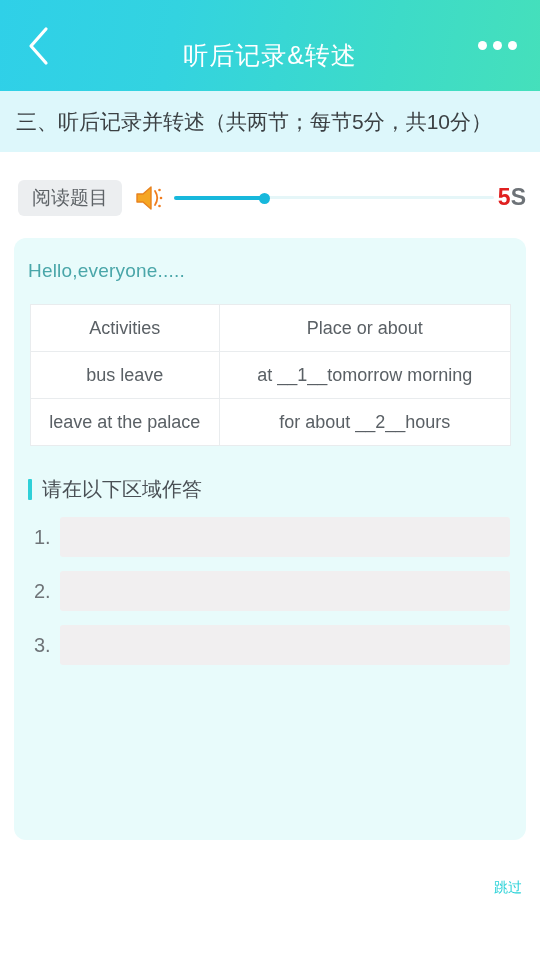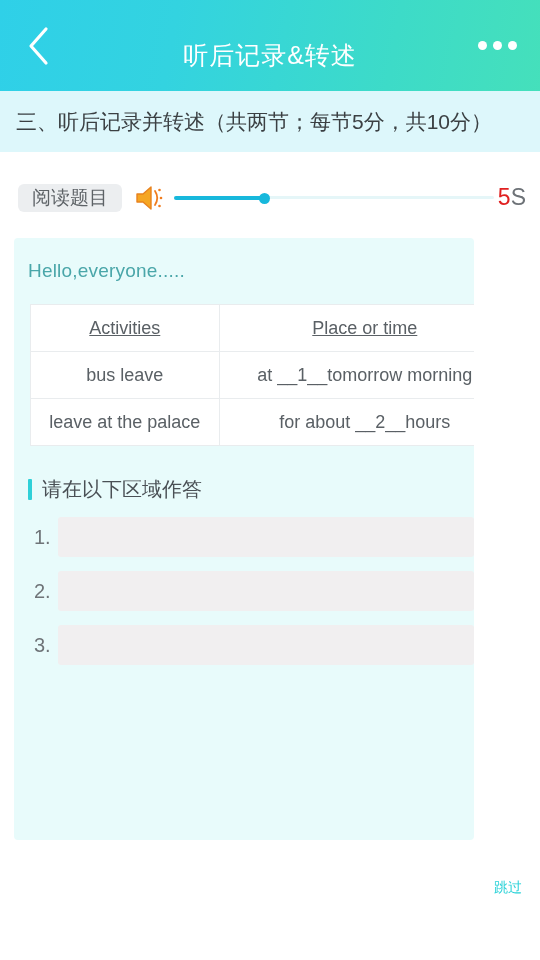--- a/index.html
+++ b/index.html
@@ -41,21 +41,21 @@
   .section-banner-text {
     color: #3b4043; font-size: 21px; letter-spacing: 0px; white-space: nowrap;
   }
 
   
   .audio-row {
     position: absolute; left: 0; top: 157px; width: 540px; height: 81px;
     background: #ffffff; display: flex; align-items: center;
   }
   .read-btn {
-    margin-left: 18px; height: 28px; padding: 0 14px; border-radius: 6px;
+    margin-left: 18px; height: 36px; padding: 0 14px; border-radius: 6px;
     background: #eceef0; color: #5d6266; font-size: 19px;
     display: flex; align-items: center; justify-content: center;
     border: none; font-family: inherit;
   }
   .speaker-wrap { margin-left: 10px; width: 36px; height: 36px;
     display: flex; align-items: center; justify-content: center; }
   .progress-wrap {
     position: relative; margin-left: 6px; width: 320px; height: 20px;
     display: flex; align-items: center;
   }
@@ -65,46 +65,46 @@
   }
   .progress-fill {
     position: absolute; left: 0; top: 8px; height: 4px;
     background: #17b8dc; border-radius: 2px;
   }
   .progress-knob {
     position: absolute; top: 5px; width: 11px; height: 11px; border-radius: 50%;
     background: #17b8dc;
   }
   .timer {
-    position: absolute; right: 14px; font-size: 23px; letter-spacing: 0px;
+    position: absolute; right: 14px; font-size: 23px; letter-spacing: 0px; font-weight: bold;
   }
   .timer .num { color: #e02020; }
   .timer .unit { color: #6d7277; }
 
   
   .content-card {
-    position: absolute; left: 14px; top: 238px; width: 460px; height: 602px;
-    background: #e8fbfb; border-radius: 4px; overflow: hidden;
+    position: absolute; left: 14px; top: 238px; width: 512px; height: 602px;
+    background: #e8fbfb; border-radius: 12px; overflow: hidden;
   }
   .intro-text {
     margin: 22px 0 0 14px; color: #4aa6a9; font-size: 19px; letter-spacing: 0.2px;
   }
 
   
   .qtable {
     margin: 22px 0 0 16px; width: 481px; border-collapse: collapse;
     background: #ffffff; border: 1px solid #e9ecee;
   }
   .qtable td {
     border: 1px solid #e9ecee; text-align: center;
     color: #5a6065; font-size: 18px; height: 47px; padding: 4px 6px;
   }
   .qtable td.col-a { width: 189px; }
   .qtable td.col-b { width: 292px; }
-  .qtable tr.head td { color: #5a6065; text-decoration: underline; }
+  .qtable tr.head td { color: #5a6065; }
 
   
   .answer-head {
     margin: 30px 0 0 14px; display: flex; align-items: center; gap: 10px;
   }
   .answer-bar { width: 4px; height: 21px; background: #2fd0d8; border-radius: 1px; }
   .answer-title { color: #4a5055; font-size: 20px; }
 
   .answer-list { margin: 14px 0 0 0; }
   .answer-row { display: flex; align-items: center; margin: 0 0 14px 0; padding-left: 20px; }
@@ -171,21 +171,21 @@
     </div>
   </div>
 
   <div class="content-card">
     <div class="intro-text">Hello,everyone.....</div>
 
     <table class="qtable">
       <tbody>
         <tr class="head">
           <td class="col-a">Activities</td>
-          <td class="col-b">Place or time</td>
+          <td class="col-b">Place or about</td>
         </tr>
         <tr>
           <td class="col-a">bus leave</td>
           <td class="col-b">at __1__tomorrow morning</td>
         </tr>
         <tr>
           <td class="col-a">leave at the palace</td>
           <td class="col-b">for about __2__hours</td>
         </tr>
       </tbody>

